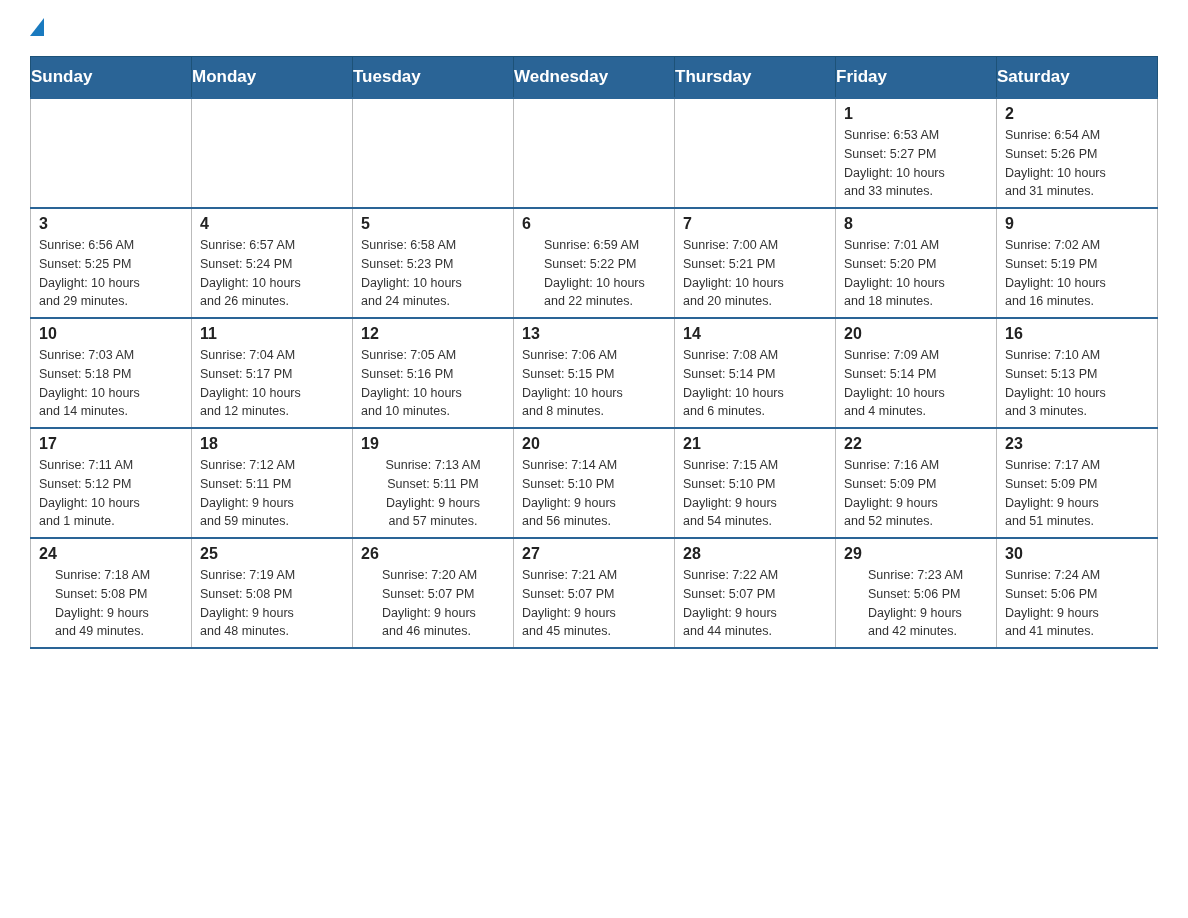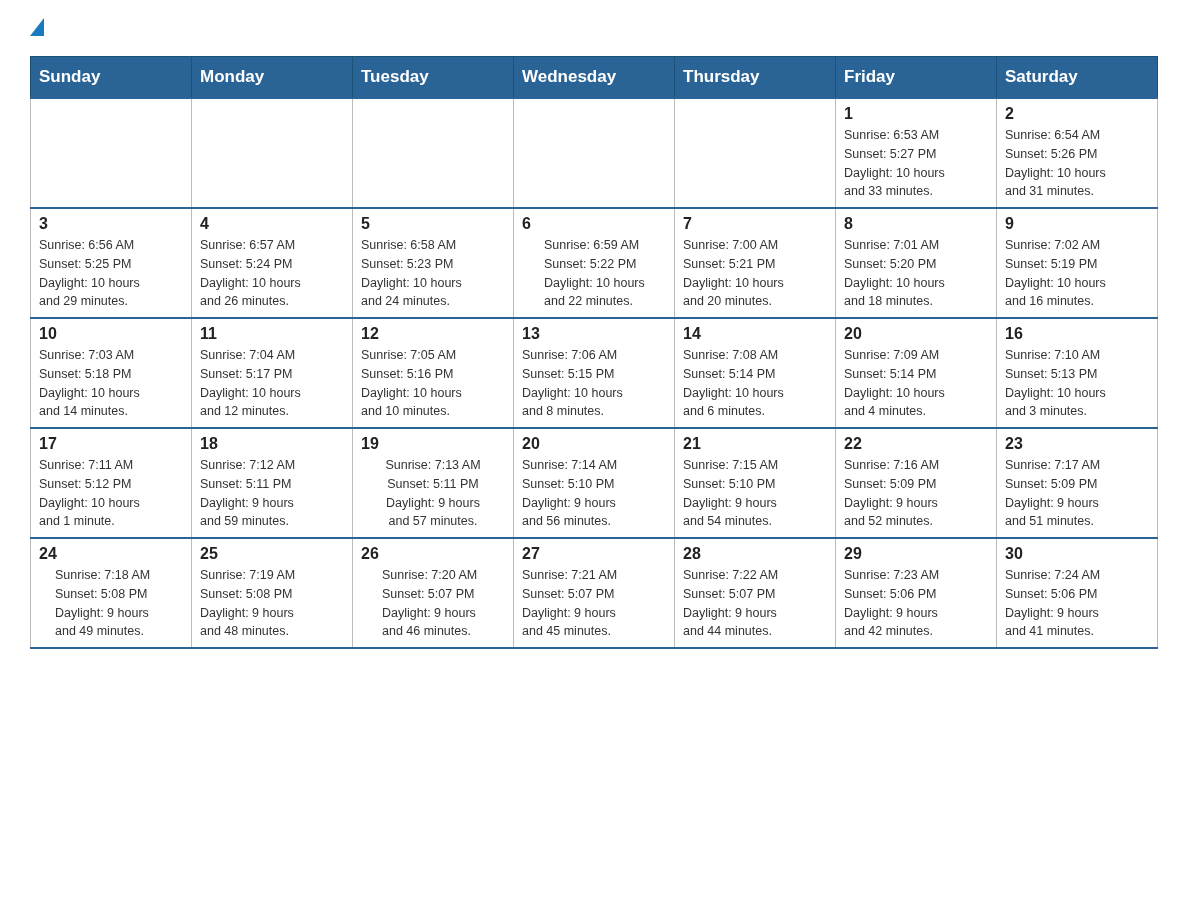--- a/index.html
+++ b/index.html
@@ -61,21 +61,21 @@
     .calendar {
       width: 100%;
       border-collapse: collapse;
       border: 1.5px solid #999;
     }
     .calendar th {
       background: #2a6496;
       color: #fff;
       font-size: 17px;
       font-weight: bold;
-      padding: 10px 8px;
+      padding: 10px 0;
       text-align: left;
       border: 1px solid #1d5278;
     }
     .calendar td {
       vertical-align: top;
       border: 1px solid #bbb;
       padding: 6px 8px;
       width: calc(100% / 7);
       min-height: 100px;
       font-size: 13px;
@@ -336,21 +336,21 @@
         </td>
         <td>
           <span class="day-number">28</span>
           <div class="day-info" style="white-space: pre-line;">Sunrise: 7:22 AM
 Sunset: 5:07 PM
 Daylight: 9 hours
 and 44 minutes.</div>
         </td>
         <td>
           <span class="day-number">29</span>
-          <div class="day-info" style="white-space: pre-line;">Sunrise: 7:23 AM
+          <div class="day-info" style="white-space: pre-line; margin-left: 24px;">Sunrise: 7:23 AM
 Sunset: 5:06 PM
 Daylight: 9 hours
 and 42 minutes.</div>
         </td>
         <td>
           <span class="day-number">30</span>
           <div class="day-info" style="white-space: pre-line;">Sunrise: 7:24 AM
 Sunset: 5:06 PM
 Daylight: 9 hours
 and 41 minutes.</div>

